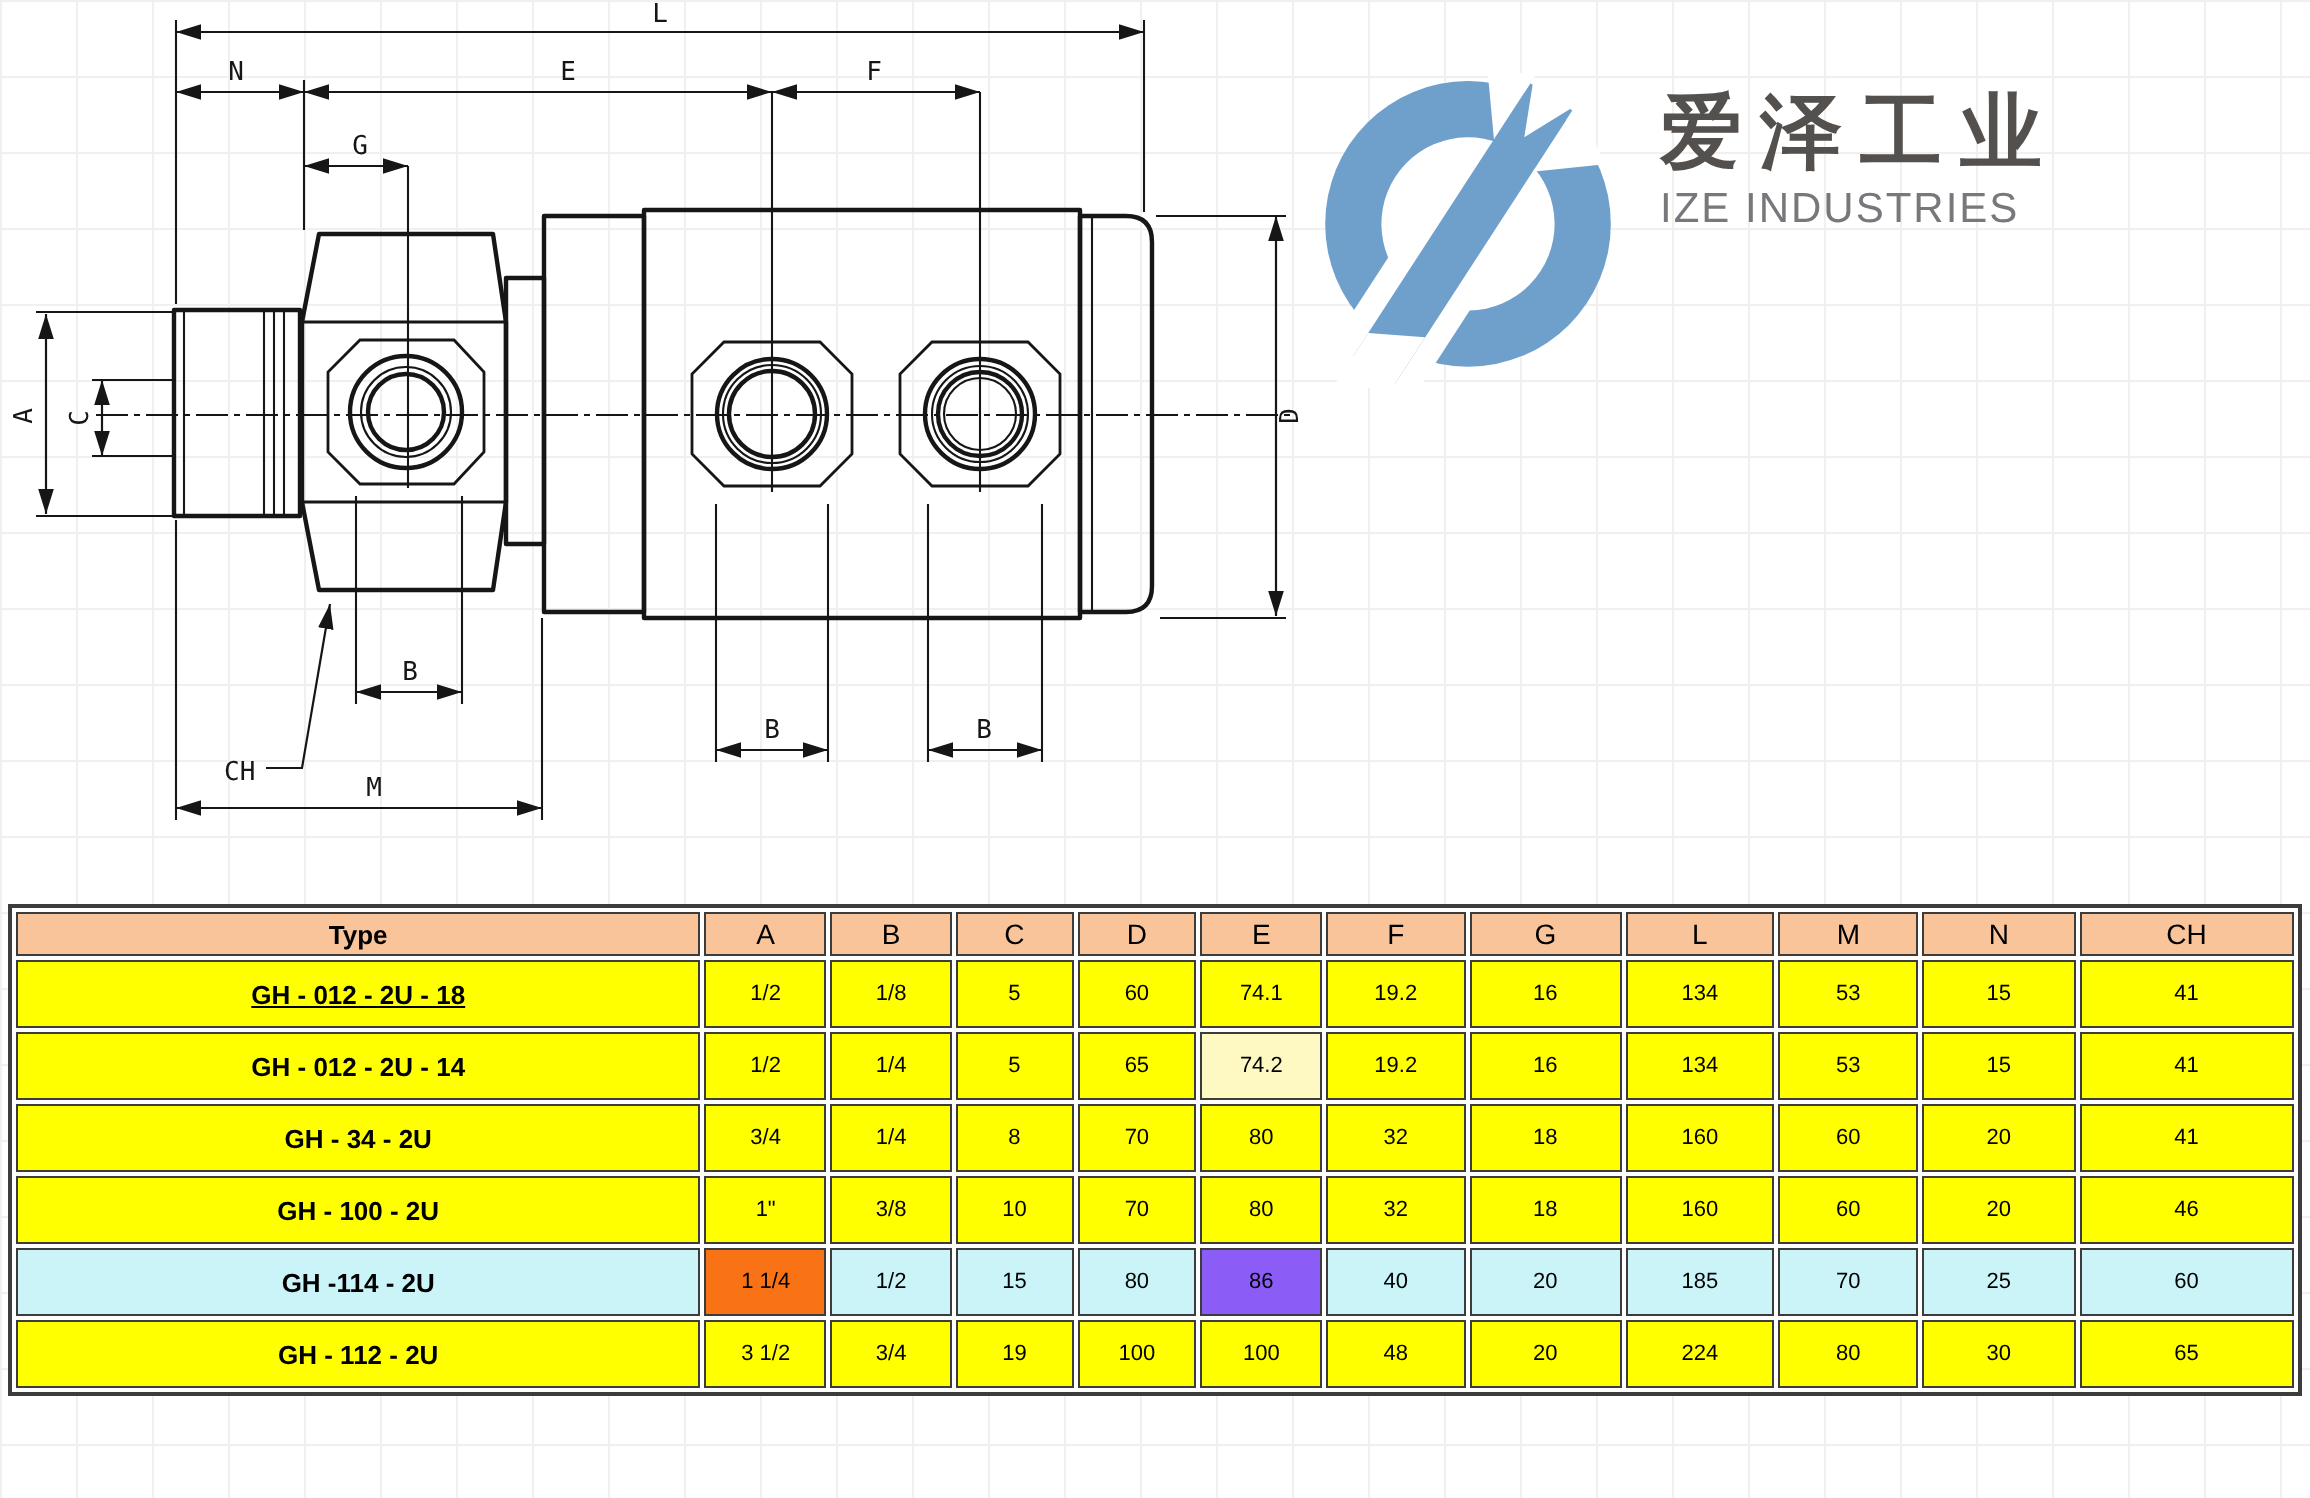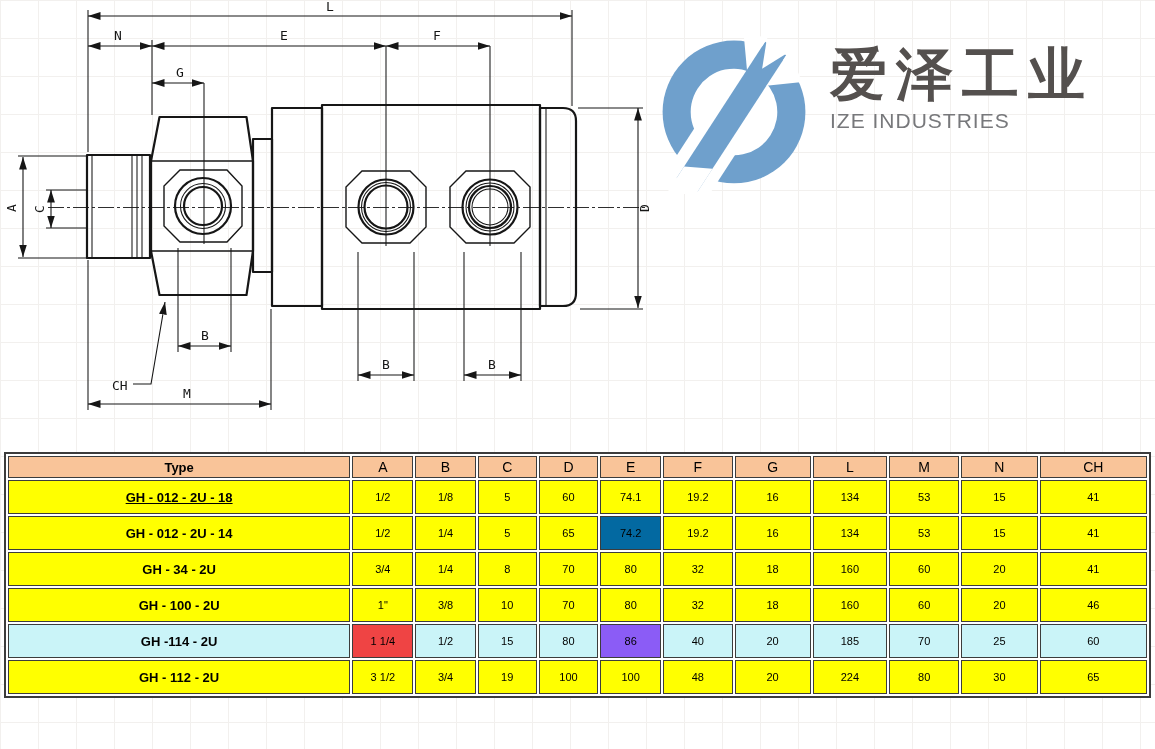--- a/index.html
+++ b/index.html
@@ -16,21 +16,21 @@
   svg.drawing{position:absolute;left:0;top:0;}
   .outline{fill:none;stroke:#161616;stroke-width:2.2;stroke-linejoin:round;}
   .mid{fill:none;stroke:#161616;stroke-width:1.4;}
   .thin{fill:none;stroke:#161616;stroke-width:1.05;}
   .dim{fill:none;stroke:#161616;stroke-width:1.1;}
   .center{fill:none;stroke:#161616;stroke-width:0.9;stroke-dasharray:16 3 3 3;}
   .dimlabel{font:13px "DejaVu Sans Mono", monospace;fill:#161616;}
   
   .logo{position:absolute;left:658px;top:36px;display:flex;align-items:flex-start;}
   .logo-text{margin-left:20px;margin-top:10px;}
-  .logo-cn{font-size:57px;font-weight:bold;letter-spacing:9px;line-height:1.0;
+  .logo-cn{font-size:41px;font-weight:bold;letter-spacing:9px;line-height:1.0;
            font-family:Liberation Sans, sans-serif;white-space:nowrap;}
   .logo-en{font-size:21px;letter-spacing:1px;margin-top:6px;
            font-family:"Liberation Sans", sans-serif;white-space:nowrap;}
   
   table.spec{
     position:absolute;left:4px;top:452px;width:1147px;
     border-collapse:separate;border-spacing:2px;table-layout:fixed;
     border:2px solid #3c3c3c;background:#fff;
   }
   table.spec th, table.spec td{
@@ -225,21 +225,21 @@
           <td style="background: rgb(255, 255, 0);">53</td>
           <td style="background: rgb(255, 255, 0);">15</td>
           <td style="background: rgb(255, 255, 0);">41</td>
         </tr>
         <tr>
           <td class="type-cell" style="background: rgb(255, 255, 0);">GH - 012 - 2U - 14</td>
           <td style="background: rgb(255, 255, 0);">1/2</td>
           <td style="background: rgb(255, 255, 0);">1/4</td>
           <td style="background: rgb(255, 255, 0);">5</td>
           <td style="background: rgb(255, 255, 0);">65</td>
-          <td style="background: #0369a1;">74.2</td>
+          <td style="background: #fef9c3;">74.2</td>
           <td style="background: rgb(255, 255, 0);">19.2</td>
           <td style="background: rgb(255, 255, 0);">16</td>
           <td style="background: rgb(255, 255, 0);">134</td>
           <td style="background: rgb(255, 255, 0);">53</td>
           <td style="background: rgb(255, 255, 0);">15</td>
           <td style="background: rgb(255, 255, 0);">41</td>
         </tr>
         <tr>
           <td class="type-cell" style="background: rgb(255, 255, 0);">GH - 34 - 2U</td>
           <td style="background: rgb(255, 255, 0);">3/4</td>
@@ -263,21 +263,21 @@
           <td style="background: rgb(255, 255, 0);">80</td>
           <td style="background: rgb(255, 255, 0);">32</td>
           <td style="background: rgb(255, 255, 0);">18</td>
           <td style="background: rgb(255, 255, 0);">160</td>
           <td style="background: rgb(255, 255, 0);">60</td>
           <td style="background: rgb(255, 255, 0);">20</td>
           <td style="background: rgb(255, 255, 0);">46</td>
         </tr>
         <tr>
           <td class="type-cell" style="background: rgb(202, 244, 248);">GH -114 - 2U</td>
-          <td style="background: #ef4444;">1 1/4</td>
+          <td style="background: #f97316;">1 1/4</td>
           <td style="background: rgb(202, 244, 248);">1/2</td>
           <td style="background: rgb(202, 244, 248);">15</td>
           <td style="background: rgb(202, 244, 248);">80</td>
           <td style="background: #8b5cf6;">86</td>
           <td style="background: rgb(202, 244, 248);">40</td>
           <td style="background: rgb(202, 244, 248);">20</td>
           <td style="background: rgb(202, 244, 248);">185</td>
           <td style="background: rgb(202, 244, 248);">70</td>
           <td style="background: rgb(202, 244, 248);">25</td>
           <td style="background: rgb(202, 244, 248);">60</td>

